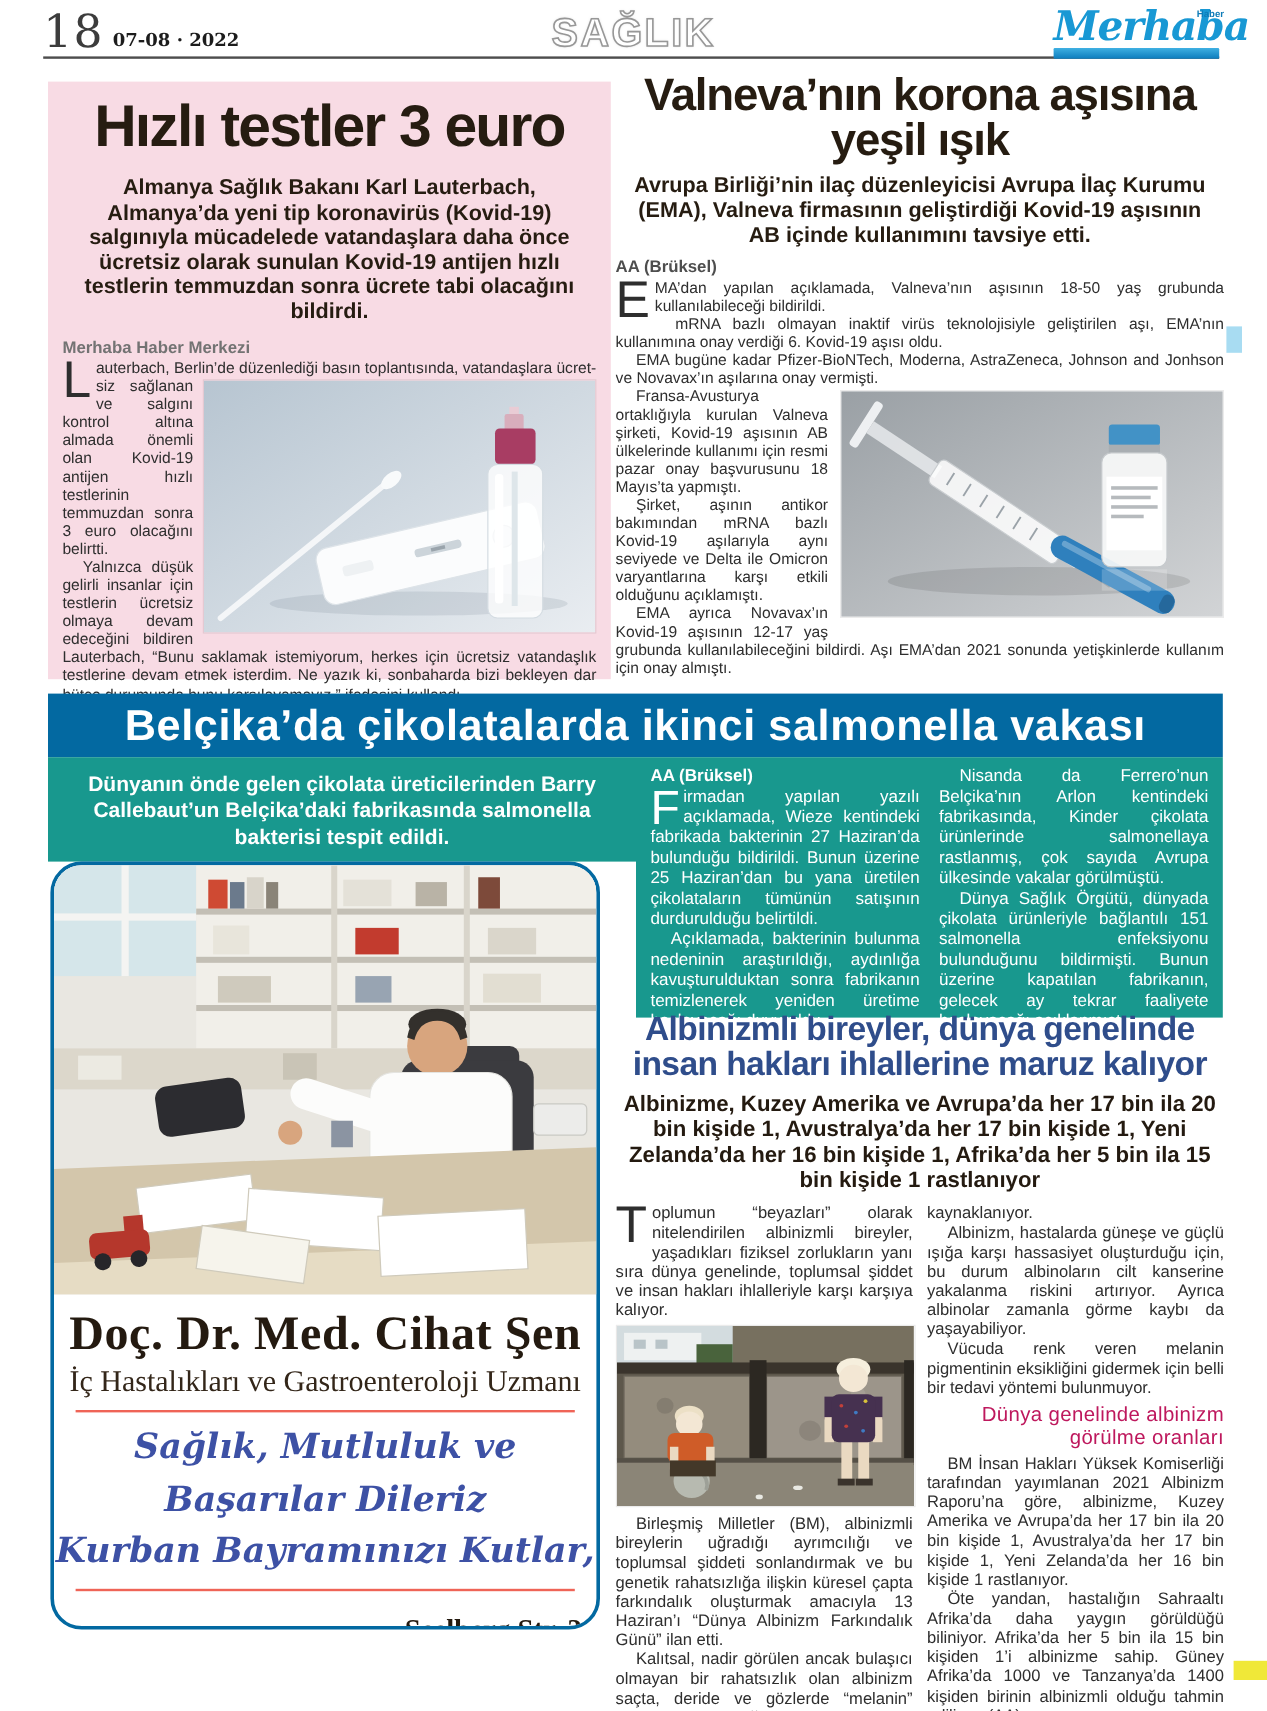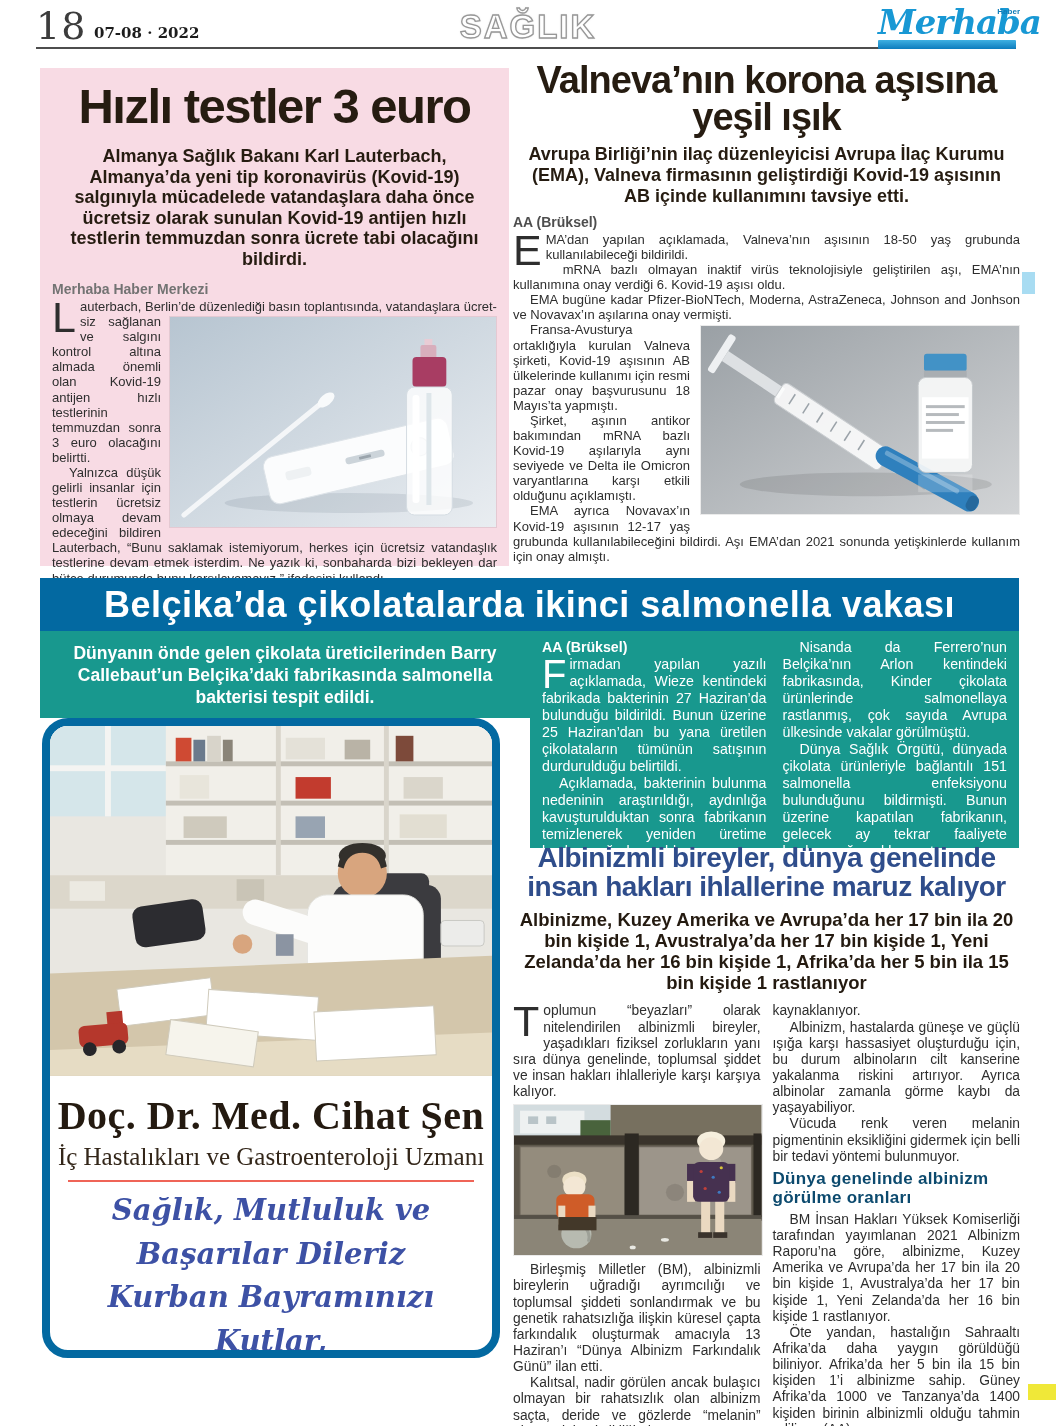--- a/index.html
+++ b/index.html
@@ -57,43 +57,43 @@
              box-sizing:border-box;padding:12px 20px 0;}
   .teal-sub{color:#fff;font-size:17.5px;font-weight:700;text-align:center;line-height:1.25;}
   .teal-right{position:absolute;left:530px;top:631px;width:489px;height:217px;background:#18988e;
               box-sizing:border-box;padding:8px 12px;display:flex;gap:16px;}
   .tcol{flex:1;color:#fff;font-size:14.2px;line-height:1.2;text-align:justify;}
   .tbyline{font-weight:700;}
   .tdrop{float:left;font-size:40px;line-height:.8;padding:2px 3px 0 0;color:#fff;}
 
   
   .ad{position:absolute;left:42px;top:718px;width:458px;height:640px;box-sizing:border-box;
-      border:8px solid #0369a1;border-radius:26px;background:#fff;overflow:hidden;}
+      border:3px solid #0369a1;border-radius:26px;background:#fff;overflow:hidden;}
   .photo3{width:100%;height:356px;}
   .ad-name{font-family:"Liberation Serif",serif;font-weight:700;font-size:40px;color:#241a10;
            text-align:center;margin-top:10px;letter-spacing:.5px;}
   .ad-spec{font-family:"Liberation Serif",serif;font-size:25px;color:#332619;
            text-align:center;margin-top:4px;}
   .red-line{height:2px;background:#ef6457;margin:9px 18px 7px;}
   .ad-script{font-family:"DejaVu Serif",serif;font-style:italic;font-weight:700;
              font-size:29px;color:#3d51a5;text-align:center;line-height:1.5;}
   .ad-addr{font-family:"Liberation Serif",serif;font-weight:700;font-size:24px;color:#241a10;
            text-align:right;line-height:1.3;margin-top:18px;}
 
   
   .albinism{position:absolute;left:513px;top:842px;width:507px;height:584px;overflow:hidden;}
   .alb-title{font-size:28px;font-weight:900;text-align:center;line-height:1.02;
              color:#2f4d8b;letter-spacing:-.5px;margin:2px 0 8px;}
   .alb-sub{font-size:18.5px;font-weight:900;text-align:center;line-height:1.14;
            color:#241a10;margin:0 0 10px;}
   .alb-cols{display:flex;gap:12px;}
   .acol{width:50%;font-size:13.8px;line-height:1.17;text-align:justify;color:#2e2e2e;}
   .photo4{width:100%;height:150px;margin:4px 0 6px;}
-  .alb-subhead{font-weight:700;text-align:left;font-size:17px;line-height:1.15;
-               color:#0c4a6e;margin:4px 0;letter-spacing:.3px;}
+  .alb-subhead{font-weight:400;text-align:right;font-size:17px;line-height:1.15;
+               color:#be185d;margin:4px 0;letter-spacing:.3px;}
 
   
   .artifact-blue{position:absolute;left:1022px;top:272px;width:13px;height:22px;background:#a8dcf2;}
   .artifact-yellow{position:absolute;left:1028px;top:1384px;width:28px;height:16px;background:#f0e838;}
 </style>
 </head>
 <body>
 
 <div class="page">
 

